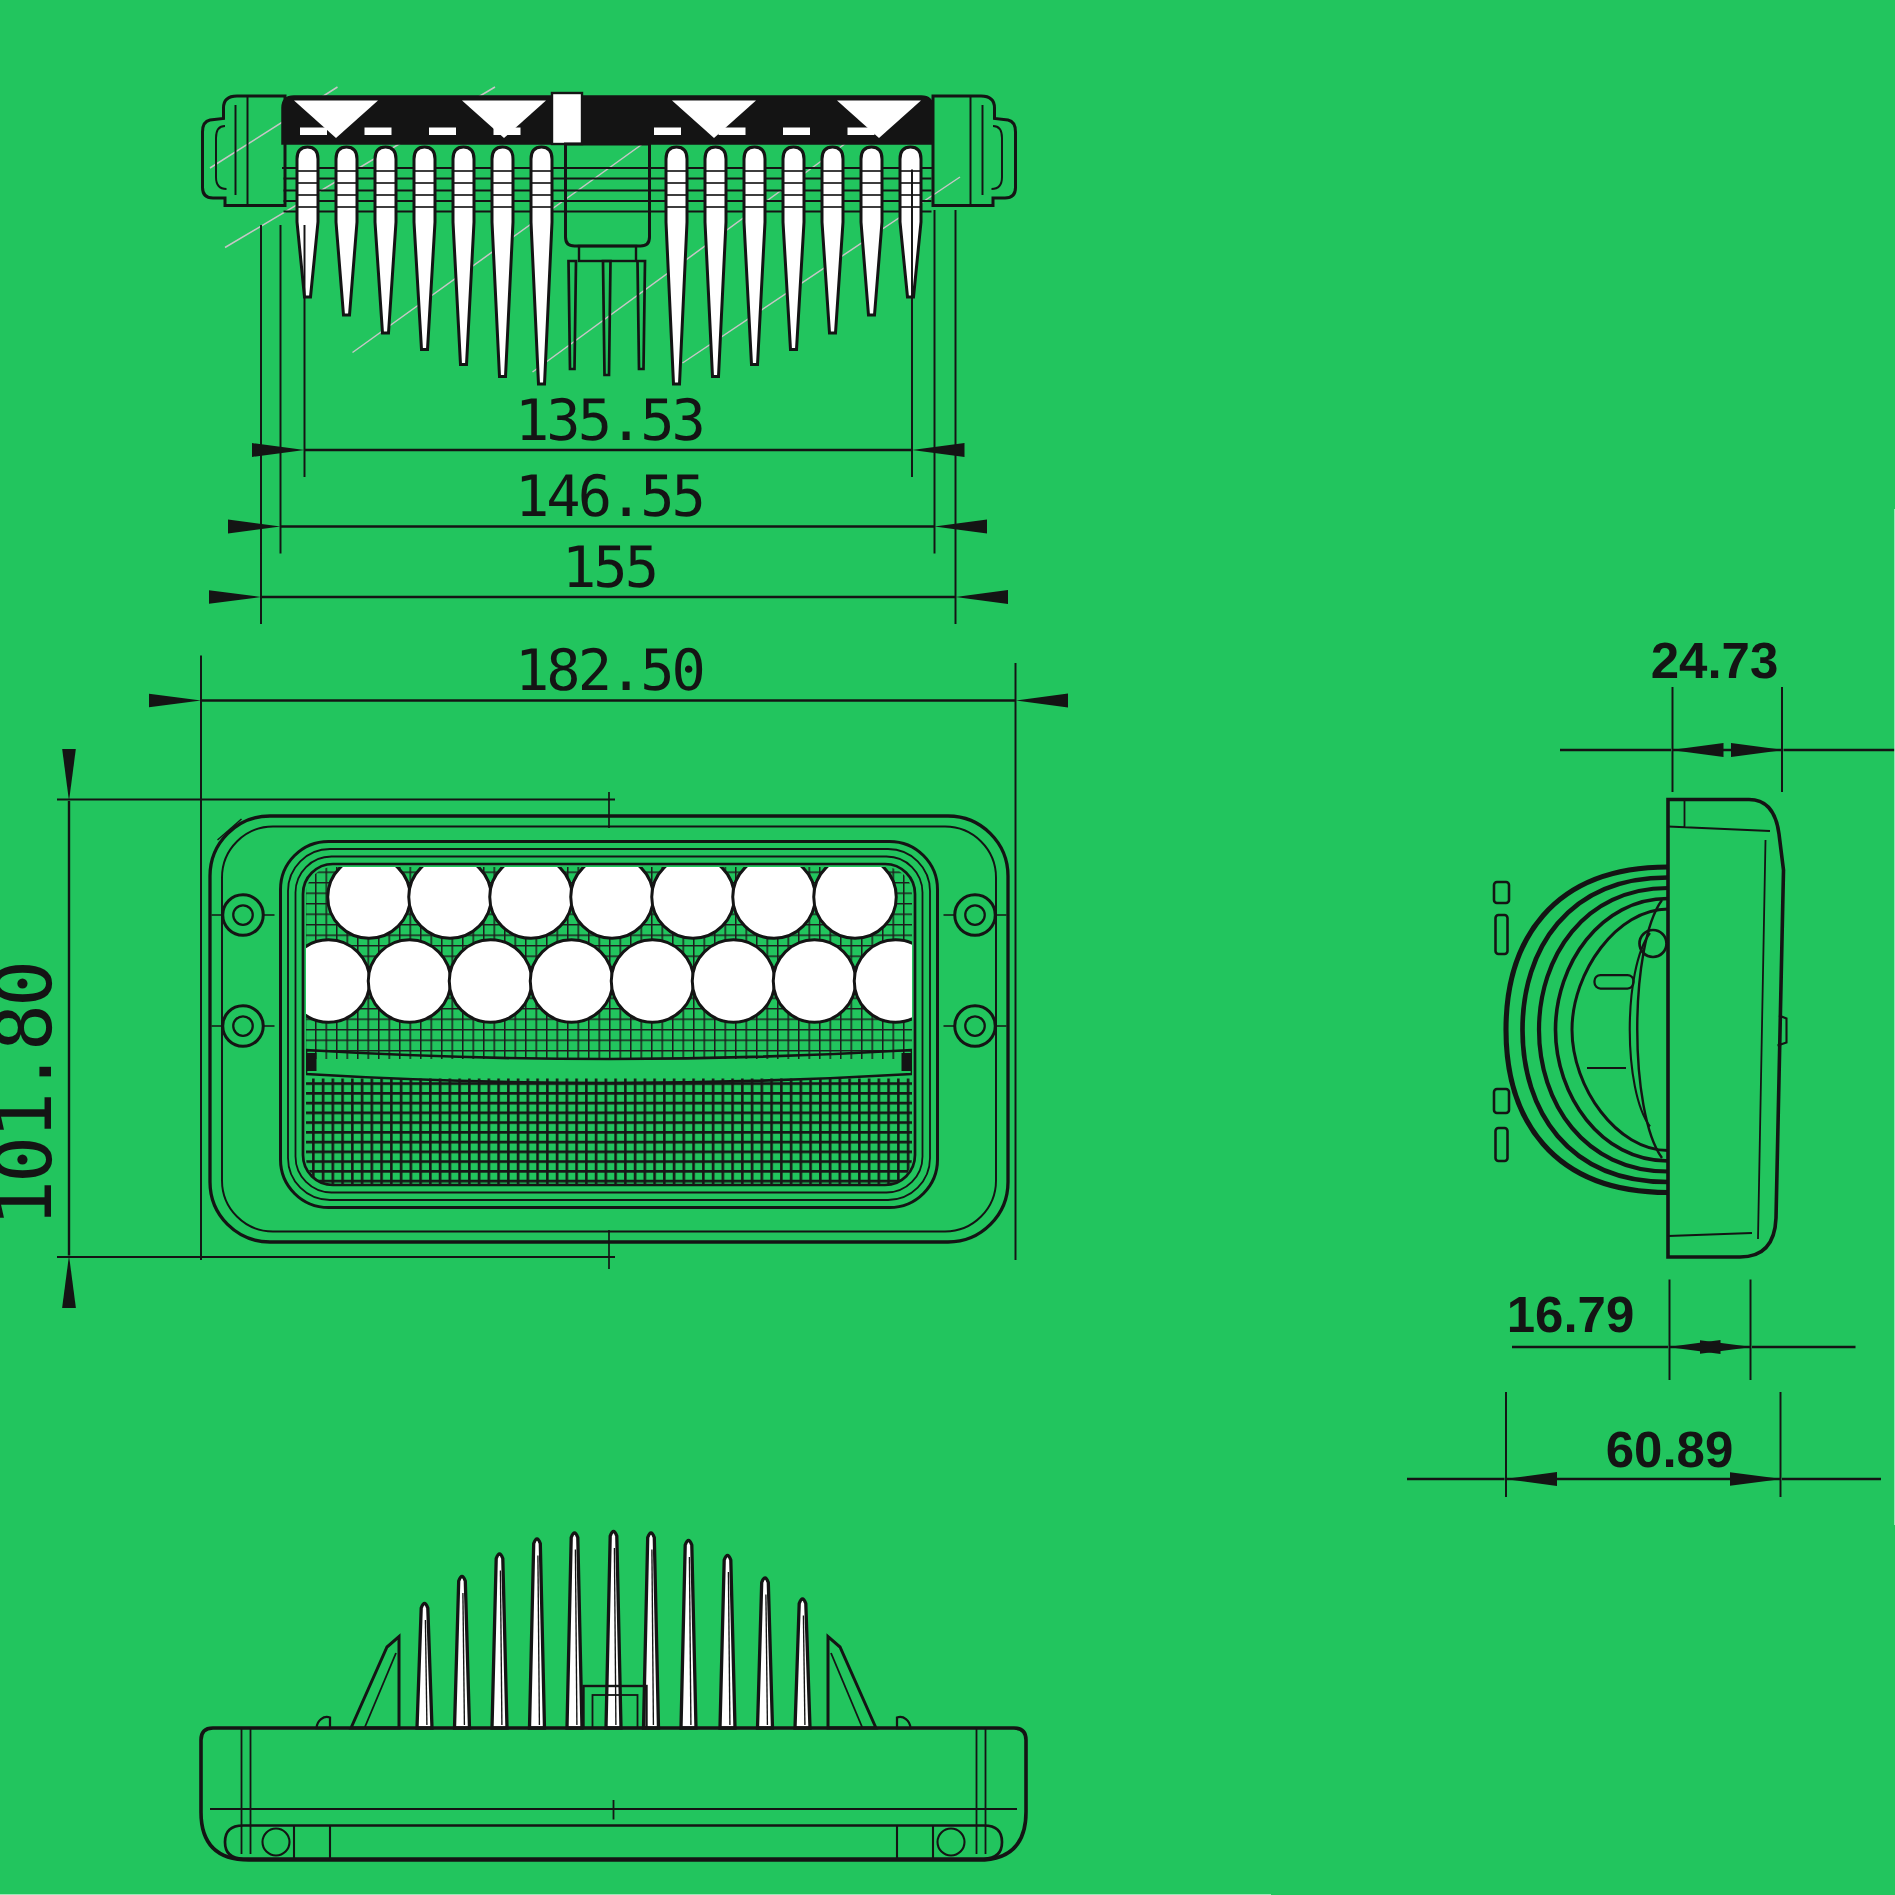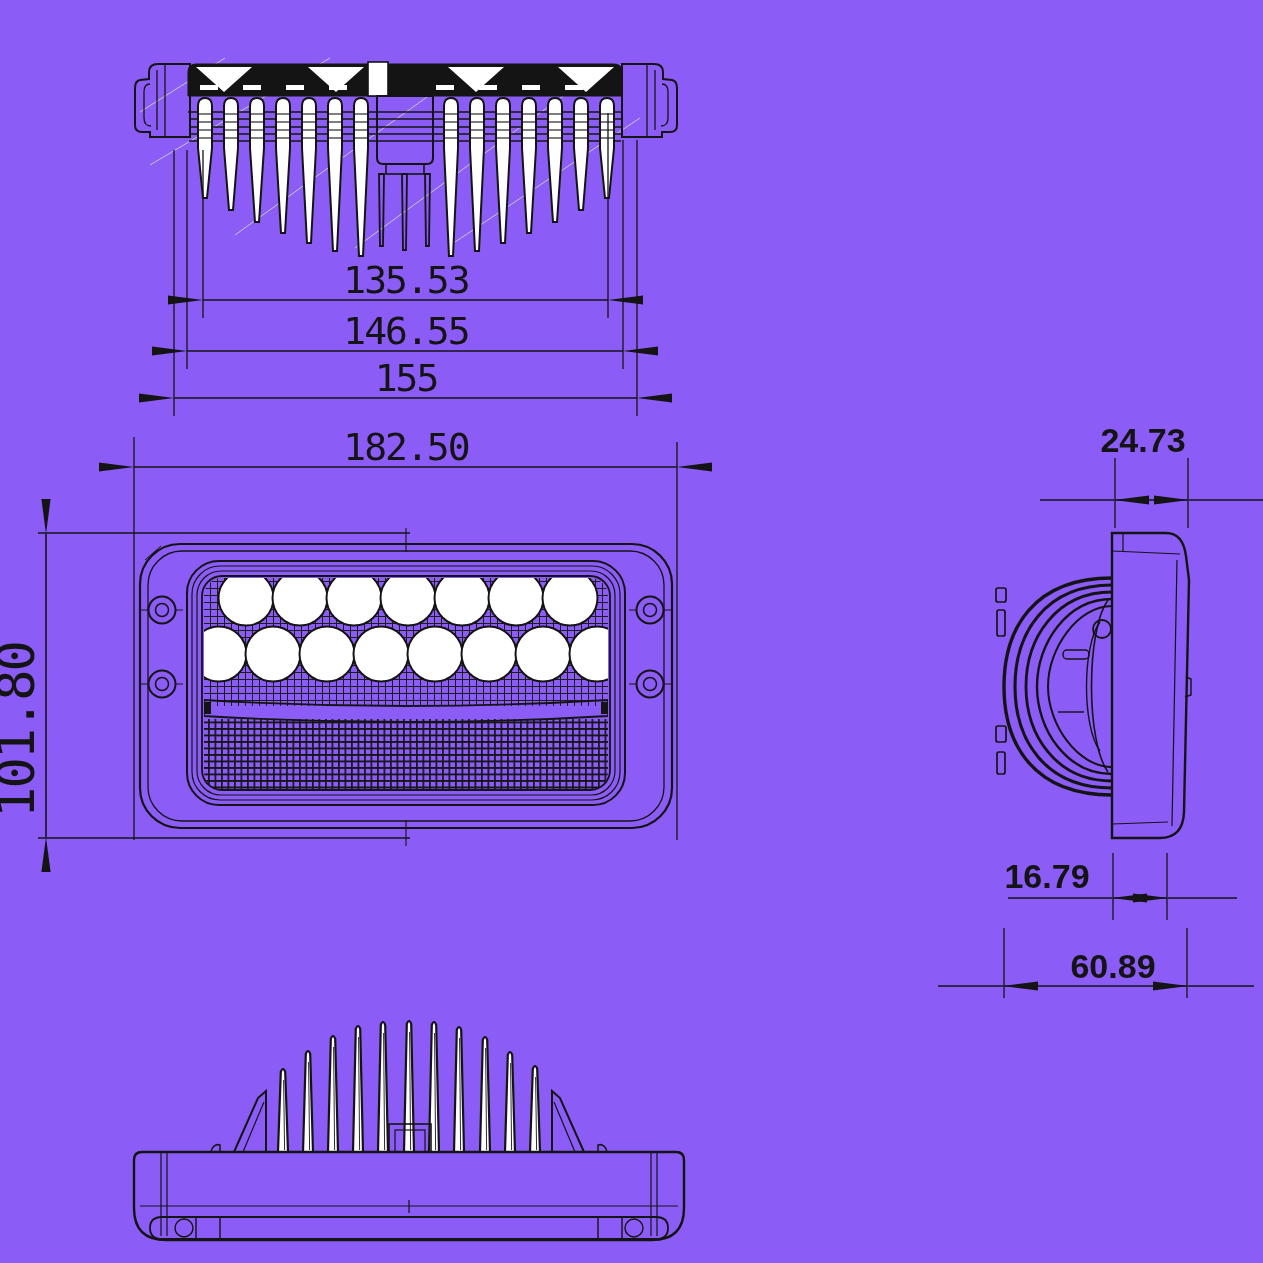--- a/index.html
+++ b/index.html
@@ -1,16 +1,16 @@
 <!DOCTYPE html>
 <html><head>
 <meta charset="utf-8">
 <style>
   html,body{margin:0;padding:0;background:#ffffff;}
-  .stage{width:1263px;height:1263px;background:#8b5cf6;position:relative;overflow:hidden;}
+  .stage{width:1263px;height:1263px;background:#22c55e;position:relative;overflow:hidden;}
   svg{display:block;}
   .dimcad{font-family:"DejaVu Sans Mono",monospace;font-size:38px;fill:#141414;letter-spacing:-2px;}
   .dimcad-big{font-family:"DejaVu Sans Mono",monospace;font-size:52px;fill:#141414;letter-spacing:-2px;}
   .dimbold{font-family:"Liberation Sans",sans-serif;font-weight:700;font-size:34px;fill:#141414;}
   .ln{stroke:#141414;fill:none;}
 </style>
 </head>
 <body>
 
 <div class="stage">

